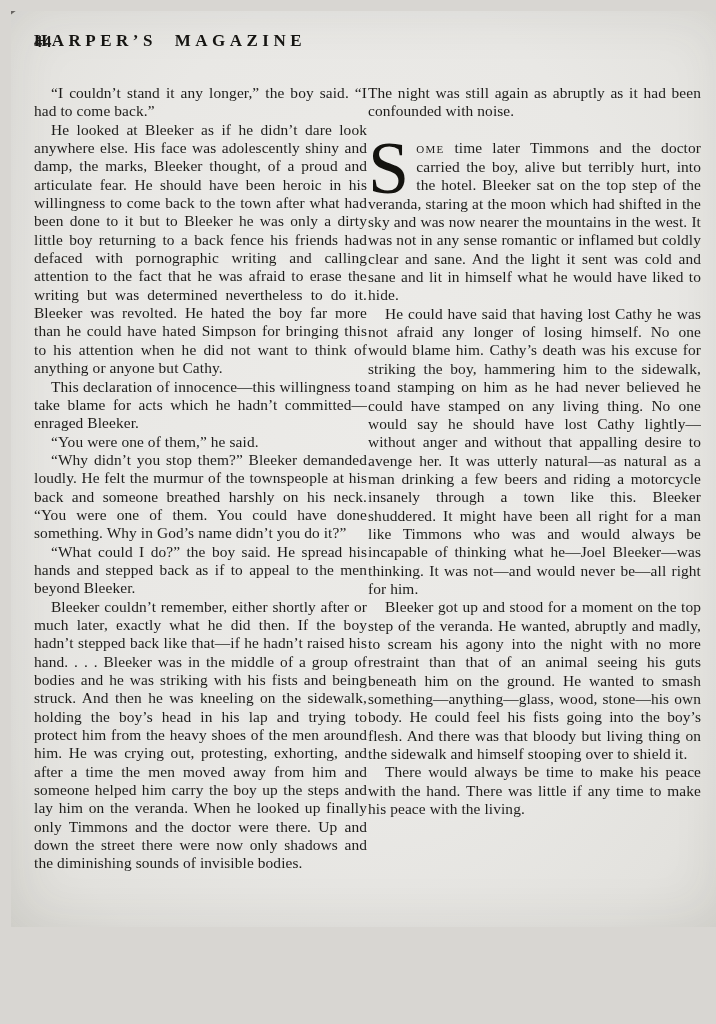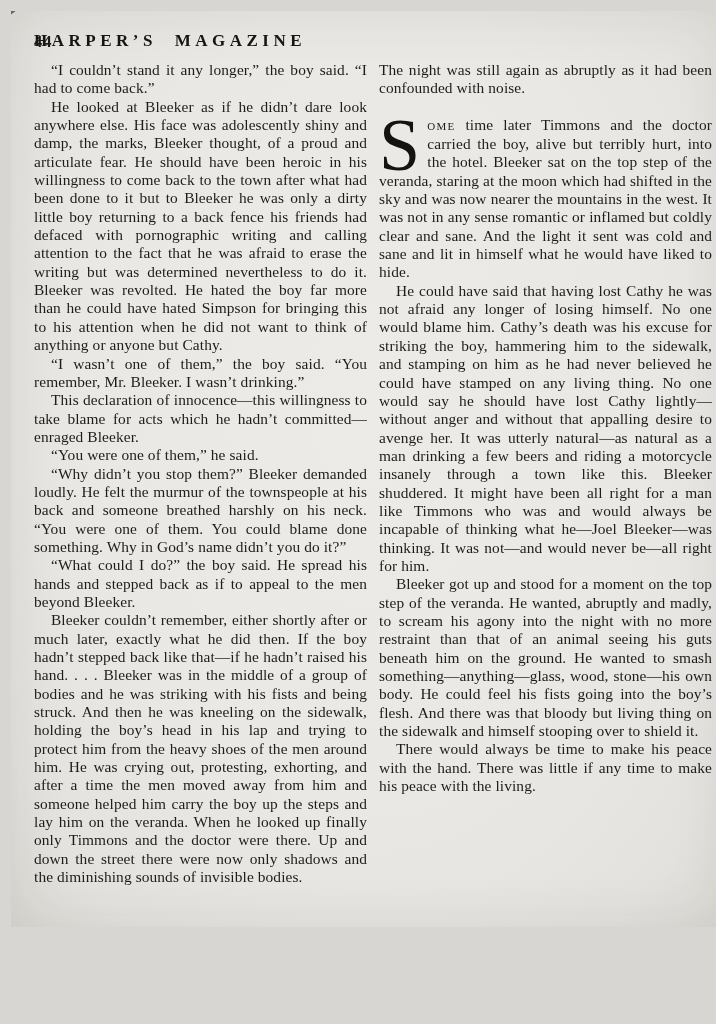--- a/index.html
+++ b/index.html
@@ -46,24 +46,24 @@
     margin: 0;
     text-align: left;
     font-size: 17px;
     font-weight: 700;
     letter-spacing: 4.5px;
     word-spacing: 9px;
     color: #161512;
   }
   .columns {
     position: absolute;
-    top: 50px;
+    top: 73px;
     left: 23px;
     display: flex;
-    gap: 12px;
+    gap: 1px;
   }
   .col {
     width: 333px;
     font-size: 15.4px;
     line-height: 18.35px;
     text-align: justify;
     letter-spacing: 0.1px;
   }
   .col p {
     margin: 0;
@@ -94,24 +94,23 @@
   <header class="running-head">
     <span class="folio">44</span>
     <h1 class="journal-title">HARPER’S MAGAZINE</h1>
   </header>
 
   <main class="columns">
 
     <section class="col">
       <p class="para indent">“I couldn’t stand it any longer,” the boy said.  “I had to come back.”</p>
       <p class="para indent">He looked at Bleeker as if he didn’t dare look anywhere else.  His face was adolescently shiny and damp, the marks, Bleeker thought, of a proud and articulate fear.  He should have been heroic in his willingness to come back to the town after what had been done to it but to Bleeker he was only a dirty little boy returning to a back fence his friends had defaced with pornographic writing and calling attention to the fact that he was afraid to erase the writing but was determined nevertheless to do it.  Bleeker was revolted.  He hated the boy far more than he could have hated Simpson for bringing this to his attention when he did not want to think of anything or anyone but Cathy.</p>
-      <p class="para indent">“I wasn’t one of them,” the boy said.  “You remember, Mr. Bleeker.  I wasn’t drinking.”</p>
       <p class="para indent">This declaration of innocence—this willingness to take blame for acts which he hadn’t committed—enraged Bleeker.</p>
       <p class="para indent">“You were one of them,” he said.</p>
-      <p class="para indent">“Why didn’t you stop them?”  Bleeker demanded loudly.  He felt the murmur of the townspeople at his back and someone breathed harshly on his neck.  “You were one of them.  You could blame done something.  Why in God’s name didn’t you do it?”</p>
+      <p class="para indent">“Why didn’t you stop them?”  Bleeker demanded loudly.  He felt the murmur of the townspeople at his back and someone breathed harshly on his neck.  “You were one of them.  You could have done something.  Why in God’s name didn’t you do it?”</p>
       <p class="para indent">“What could I do?” the boy said.  He spread his hands and stepped back as if to appeal to the men beyond Bleeker.</p>
       <p class="para indent">Bleeker couldn’t remember, either shortly after or much later, exactly what he did then.  If the boy hadn’t stepped back like that—if he hadn’t raised his hand. . . . Bleeker was in the middle of a group of bodies and he was striking with his fists and being struck.  And then he was kneeling on the sidewalk, holding the boy’s head in his lap and trying to protect him from the heavy shoes of the men around him.  He was crying out, protesting, exhorting, and after a time the men moved away from him and someone helped him carry the boy up the steps and lay him on the veranda.  When he looked up finally only Timmons and the doctor were there.  Up and down the street there were now only shadows and the diminishing sounds of invisible bodies.</p>
     </section>
 
     <section class="col">
       <p class="para">The night was still again as abruptly as it had been confounded with noise.</p>
       <p class="para dropcap-para"><span class="dropcap">S</span><span class="smallcaps">OME</span><span> time later Timmons and the doctor carried the boy, alive but terribly hurt, into the hotel.  Bleeker sat on the top step of the veranda, staring at the moon which had shifted in the sky and was now nearer the mountains in the west.  It was not in any sense romantic or inflamed but coldly clear and sane.  And the light it sent was cold and sane and lit in himself what he would have liked to hide.</span></p>
       <p class="para indent">He could have said that having lost Cathy he was not afraid any longer of losing himself.  No one would blame him.  Cathy’s death was his excuse for striking the boy, hammering him to the sidewalk, and stamping on him as he had never believed he could have stamped on any living thing.  No one would say he should have lost Cathy lightly—without anger and without that appalling desire to avenge her.  It was utterly natural—as natural as a man drinking a few beers and riding a motorcycle insanely through a town like this.  Bleeker shuddered.  It might have been all right for a man like Timmons who was and would always be incapable of thinking what he—Joel Bleeker—was thinking.  It was not—and would never be—all right for him.</p>
       <p class="para indent">Bleeker got up and stood for a moment on the top step of the veranda.  He wanted, abruptly and madly, to scream his agony into the night with no more restraint than that of an animal seeing his guts beneath him on the ground.  He wanted to smash something—anything—glass, wood, stone—his own body.  He could feel his fists going into the boy’s flesh.  And there was that bloody but living thing on the sidewalk and himself stooping over to shield it.</p>
       <p class="para indent">There would always be time to make his peace with the hand.  There was little if any time to make his peace with the living.</p>

